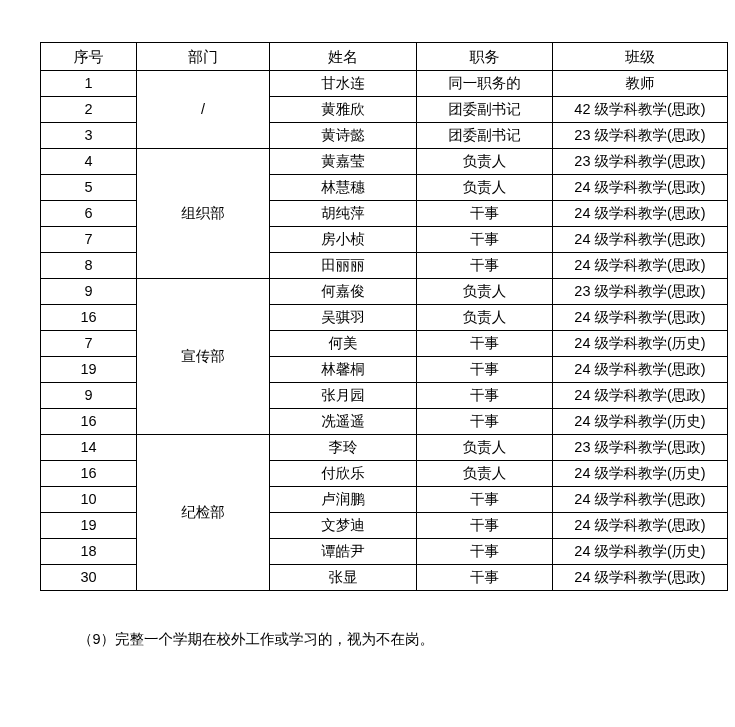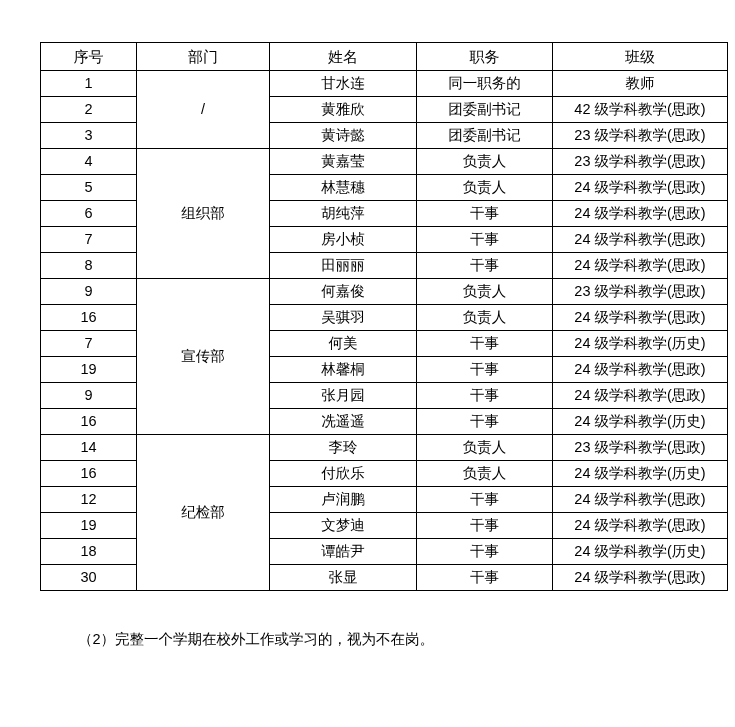--- a/index.html
+++ b/index.html
@@ -174,21 +174,21 @@
           <td>负责人</td>
           <td>23 级学科教学(思政)</td>
         </tr>
         <tr>
           <td>16</td>
           <td>付欣乐</td>
           <td>负责人</td>
           <td>24 级学科教学(历史)</td>
         </tr>
         <tr>
-          <td>12</td>
+          <td>10</td>
           <td>卢润鹏</td>
           <td>干事</td>
           <td>24 级学科教学(思政)</td>
         </tr>
         <tr>
           <td>19</td>
           <td>文梦迪</td>
           <td>干事</td>
           <td>24 级学科教学(思政)</td>
         </tr>
@@ -201,16 +201,16 @@
         <tr>
           <td>30</td>
           <td>张显</td>
           <td>干事</td>
           <td>24 级学科教学(思政)</td>
         </tr>
       </tbody>
   </table>
 
   <div class="notes">
-    <div>（2）完整一个学期在校外工作或学习的，视为不在岗。</div>
+    <div>（9）完整一个学期在校外工作或学习的，视为不在岗。</div>
   </div>
 
 </div>
 
 </body></html>

